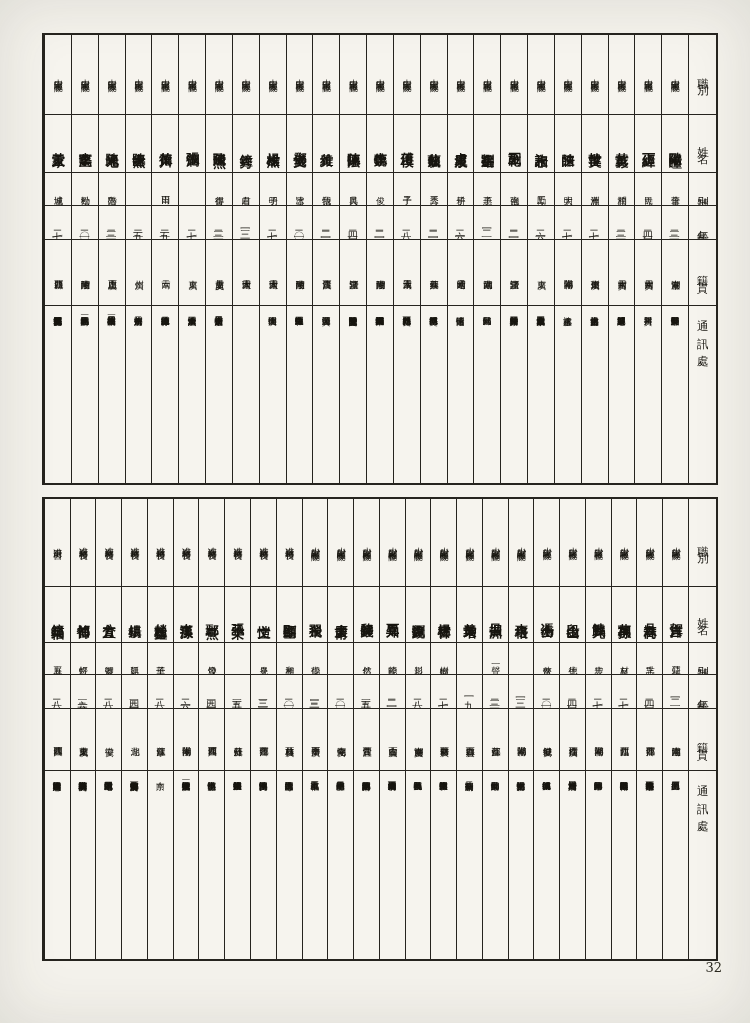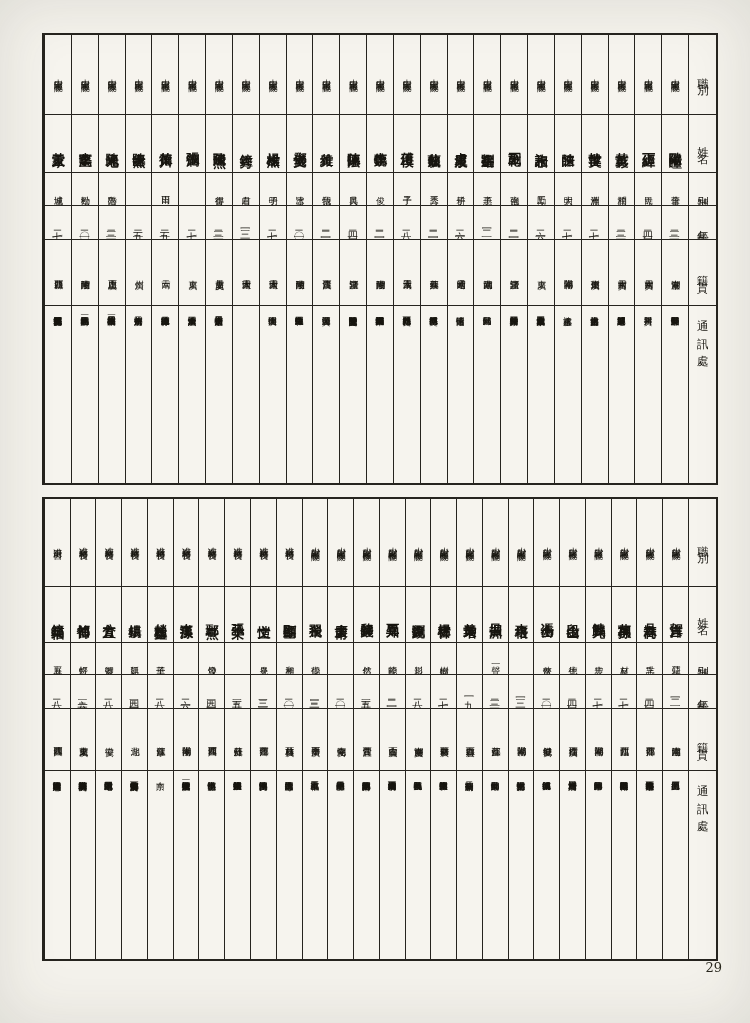--- a/index.html
+++ b/index.html
@@ -514,14 +514,14 @@
           <div class="cell c-rank">准尉司書</div>
           <div class="cell c-name">鐘榮福</div>
           <div class="cell c-hao">展五</div>
           <div class="cell c-age">二八</div>
           <div class="cell c-native">江西興國</div>
           <div class="cell c-addr">本邑崇賢圩惠通商店收轉</div>
         </div>
       </div>
   </div>
 
-  <div class="page-number">29</div>
+  <div class="page-number">32</div>
 </div>
 
 </body></html>

